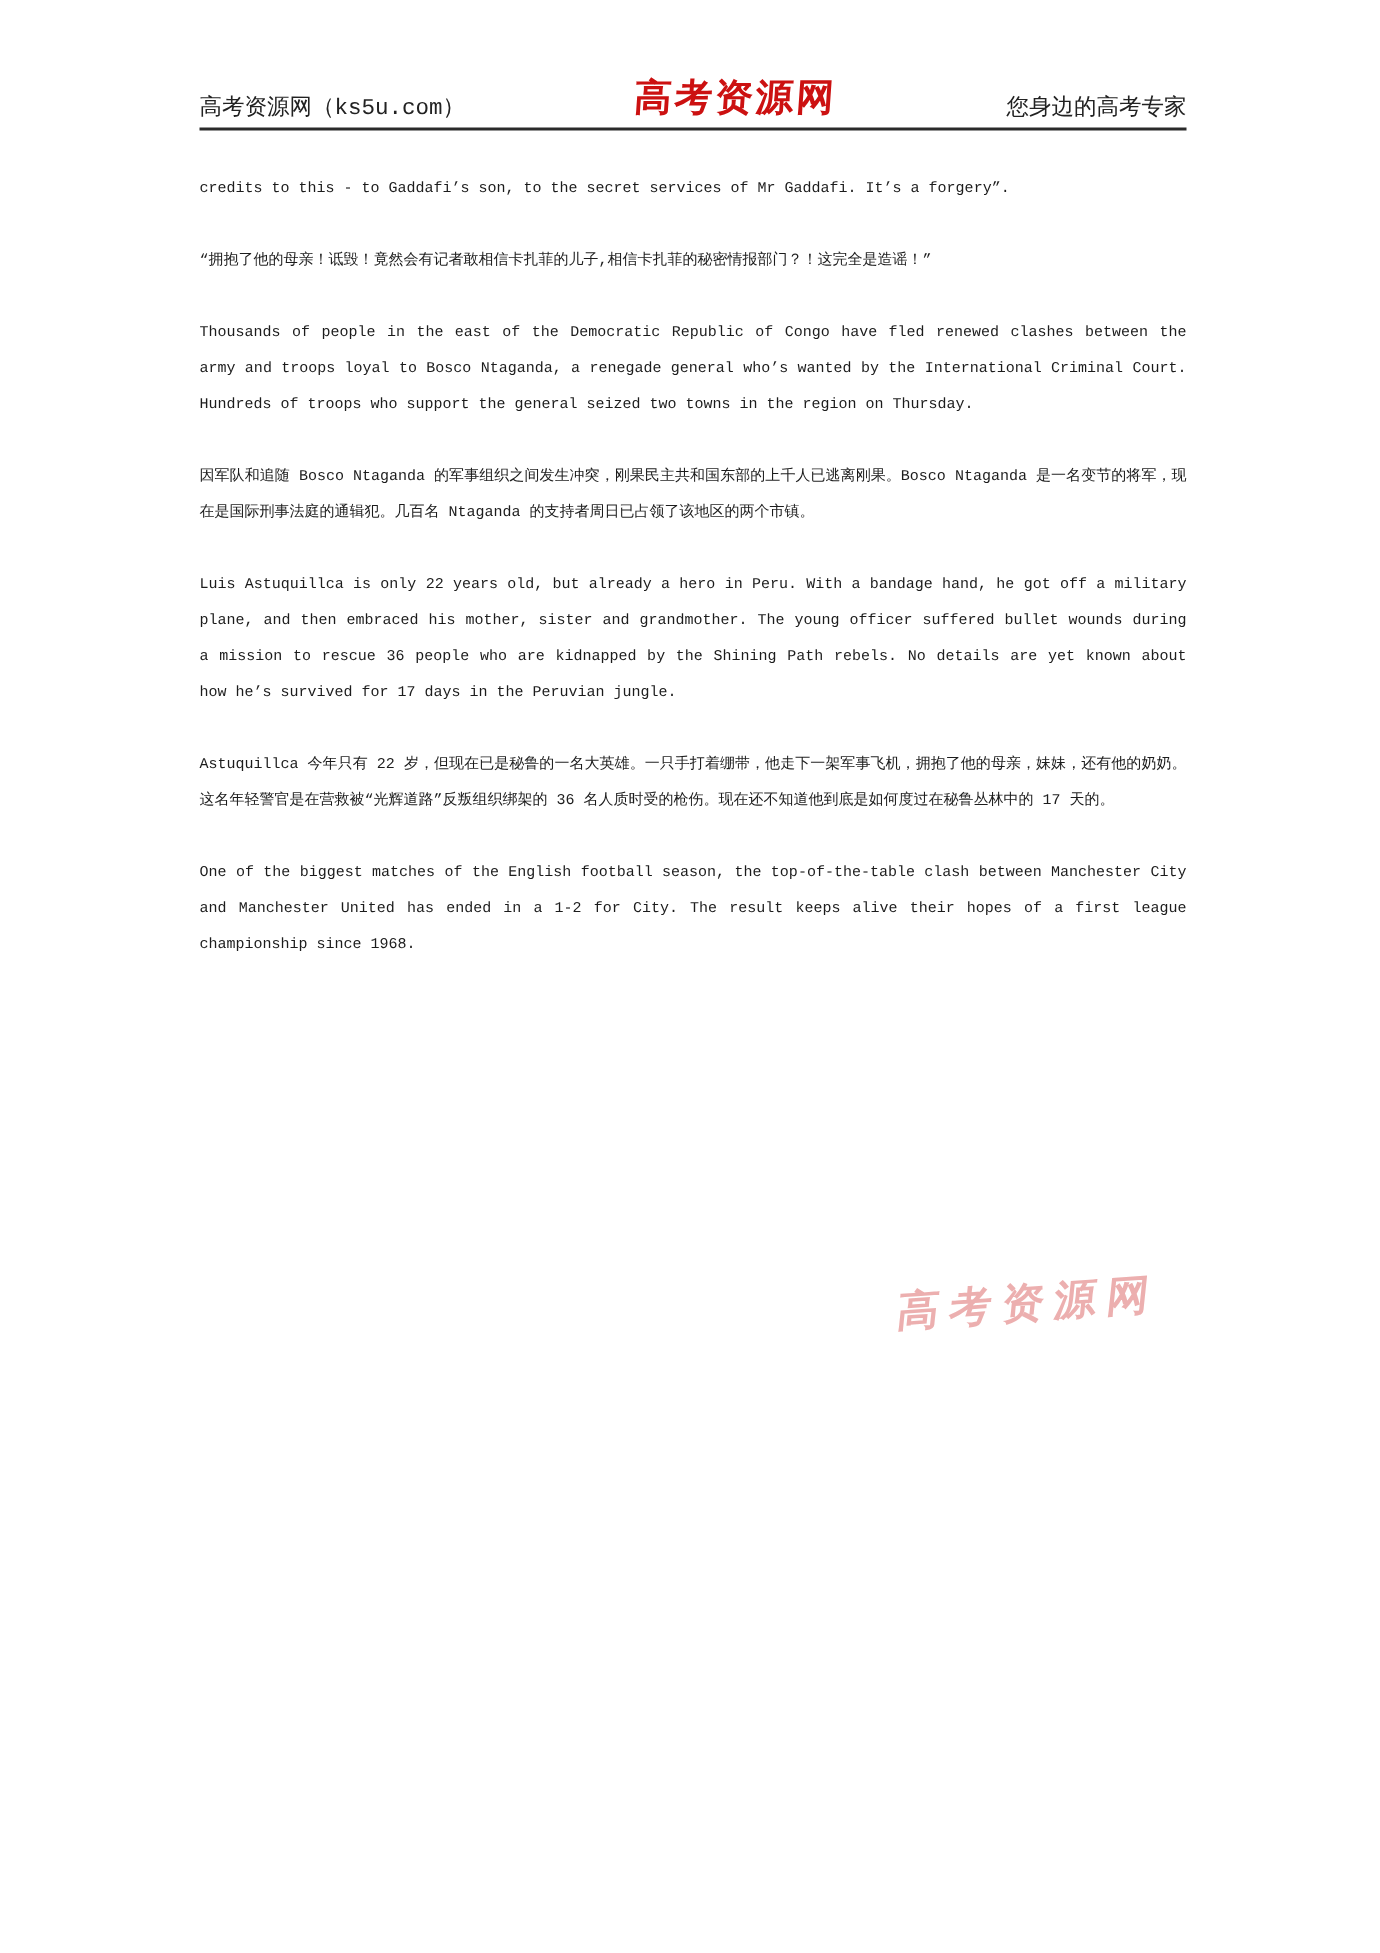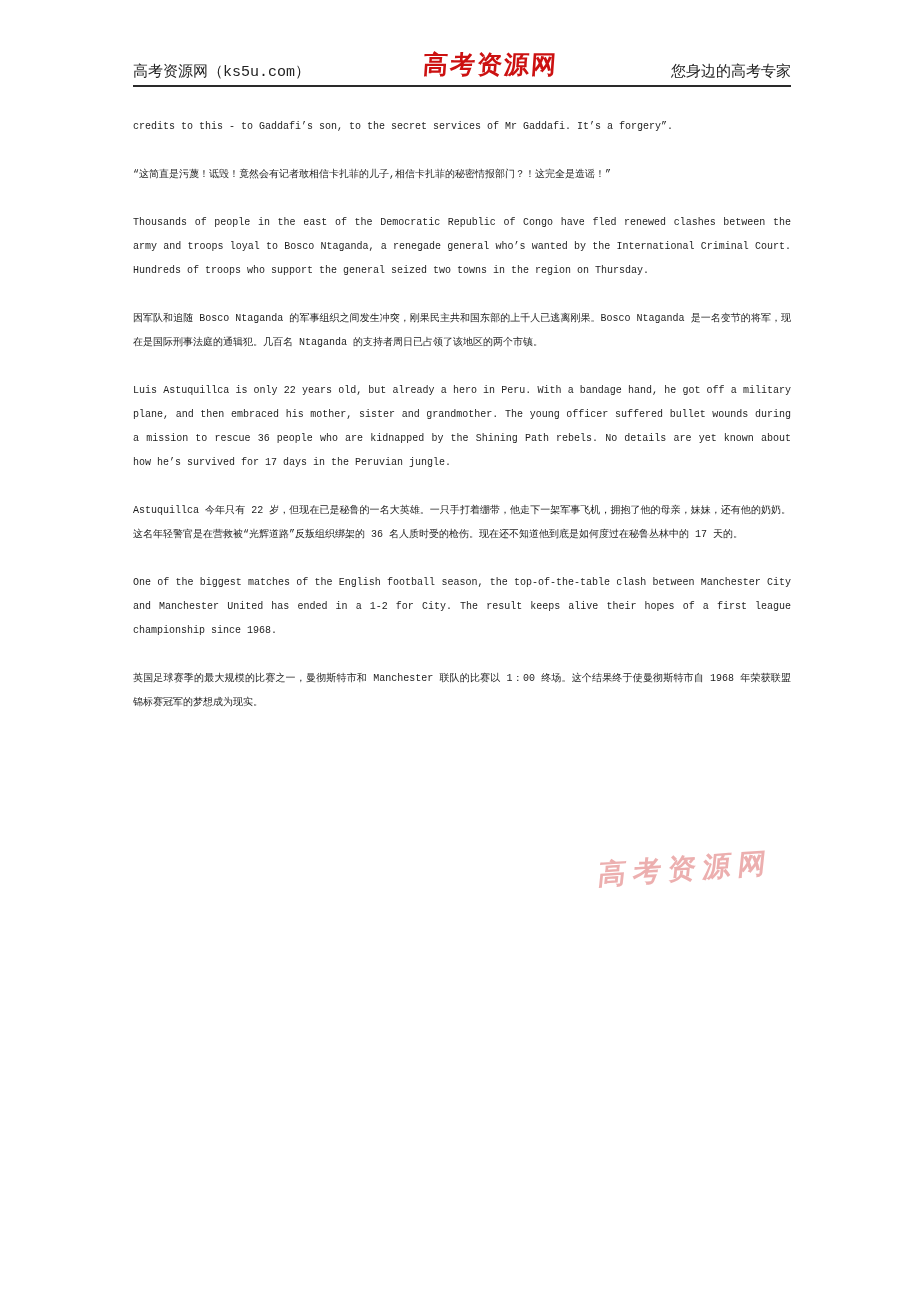--- a/index.html
+++ b/index.html
@@ -95,27 +95,26 @@
   <div class="inner">
     <div class="hdr">
       <span class="site-name">高考资源网（ks5u.com）</span>
       <span class="logo">高考资源网</span>
       <span class="tagline">您身边的高考专家</span>
     </div>
 
     <div class="doc-body" id="doc-body">
 
     <p class="para">credits to this - to Gaddafi’s son, to the secret services of Mr Gaddafi. It’s a forgery”.</p>
-        <p class="para">“这简直是污蔑！诋毁！竟然会有记者敢相信卡扎菲的儿子,相信卡扎菲的秘密情报部门？！这完全是造谣！”</p>
+        <p class="para">“拥抱了他的母亲！诋毁！竟然会有记者敢相信卡扎菲的儿子,相信卡扎菲的秘密情报部门？！这完全是造谣！”</p>
         <p class="para">Thousands of people in the east of the Democratic Republic of Congo have fled renewed clashes between the army and troops loyal to Bosco Ntaganda, a renegade general who’s wanted by the International Criminal Court. Hundreds of troops who support the general seized two towns in the region on Thursday.</p>
         <p class="para">因军队和追随 Bosco Ntaganda 的军事组织之间发生冲突，刚果民主共和国东部的上千人已逃离刚果。Bosco Ntaganda 是一名变节的将军，现在是国际刑事法庭的通辑犯。几百名 Ntaganda 的支持者周日已占领了该地区的两个市镇。</p>
         <p class="para">Luis Astuquillca is only 22 years old, but already a hero in Peru. With a bandage hand, he got off a military plane, and then embraced his mother, sister and grandmother. The young officer suffered bullet wounds during a mission to rescue 36 people who are kidnapped by the Shining Path rebels. No details are yet known about how he’s survived for 17 days in the Peruvian jungle.</p>
         <p class="para">Astuquillca 今年只有 22 岁，但现在已是秘鲁的一名大英雄。一只手打着绷带，他走下一架军事飞机，拥抱了他的母亲，妹妹，还有他的奶奶。这名年轻警官是在营救被“光辉道路”反叛组织绑架的 36 名人质时受的枪伤。现在还不知道他到底是如何度过在秘鲁丛林中的 17 天的。</p>
         <p class="para">One of the biggest matches of the English football season, the top-of-the-table clash between Manchester City and Manchester United has ended in a 1-2 for City. The result keeps alive their hopes of a first league championship since 1968.</p>
-        <p class="para">英国足球赛季的最大规模的比赛之一，曼彻斯特市和 Manchester 联队的比赛以 1：00 终场。这个结果终于使曼彻斯特市自 1968 年荣获联盟锦标赛冠军的梦想成为现实。</p>
       </div>
   </div>
 
   <div class="watermark">高考资源网</div>
 
   <div class="ftr">
     <a class="url" href="#">www.ks5u.com</a>
     <a class="copyright" href="#">版权所有@高考资源网</a>
   </div>
 

